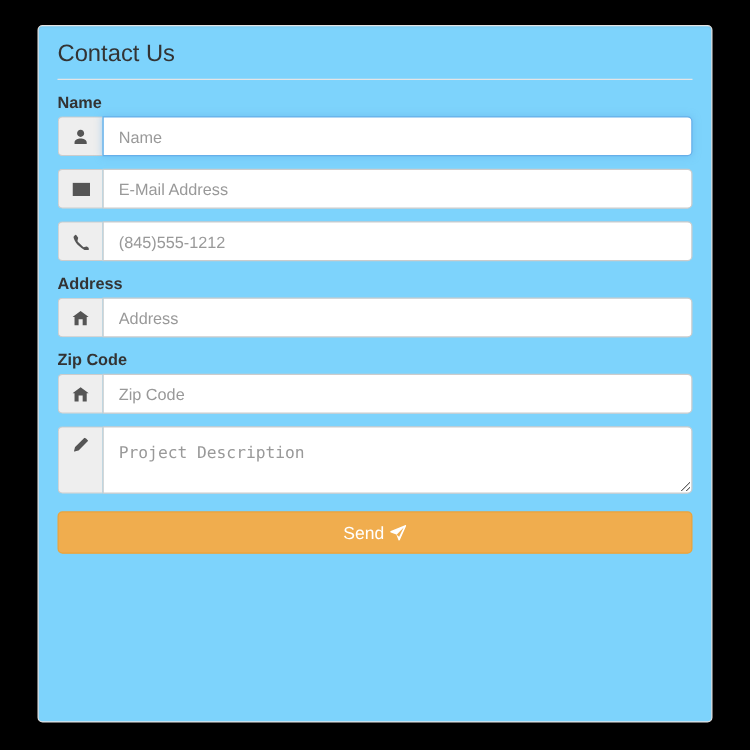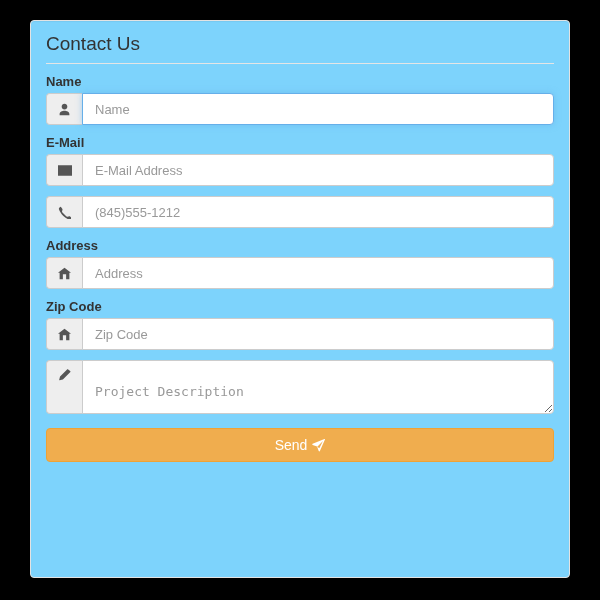--- a/index.html
+++ b/index.html
@@ -74,21 +74,21 @@
     outline: none;
   }
   .form-control.focused {
     border-color: #66afe9;
     box-shadow: 0 0 6px rgba(102,175,233,.5);
   }
   .form-control::placeholder { color: #999; }
   textarea.form-control {
     height: 54px;
     resize: vertical;
-    padding-top: 22px;
+    padding-top: 12px;
   }
   .input-addon.textarea-addon {
     align-items: flex-start;
     padding-top: 8px;
   }
   .btn-send {
     display: block;
     width: 100%;
     height: 34px;
     background: #f0ad4e;
@@ -119,21 +119,20 @@
       <span class="input-addon">
         <svg width="13" height="13" viewBox="0 0 16 16" fill="#555">
             <path d="M8 8c1.93 0 3.5-1.57 3.5-3.5S9.93 1 8 1 4.5 2.57 4.5 4.5 6.07 8 8 8zm0 1.5c-2.67 0-6 1.34-6 4V15h12v-1.5c0-2.66-3.33-4-6-4z"></path>
           </svg>
       </span>
       <input class="form-control focused" type="text" placeholder="Name" style="">
     </div>
   </div>
 
   <div class="form-group">
-    <label class="form-label">E-Mail</label>
     <div class="input-group">
       <span class="input-addon">
         <svg width="14" height="11" viewBox="0 0 16 12" fill="#555">
             <path d="M0 0h16v12H0V0zm8 7L1.5 2h13L8 7zm0 1.5L15 3v8H1V3l7 5.5z"></path>
           </svg>
       </span>
       <input class="form-control" type="text" placeholder="E-Mail Address" style="">
     </div>
   </div>
 

